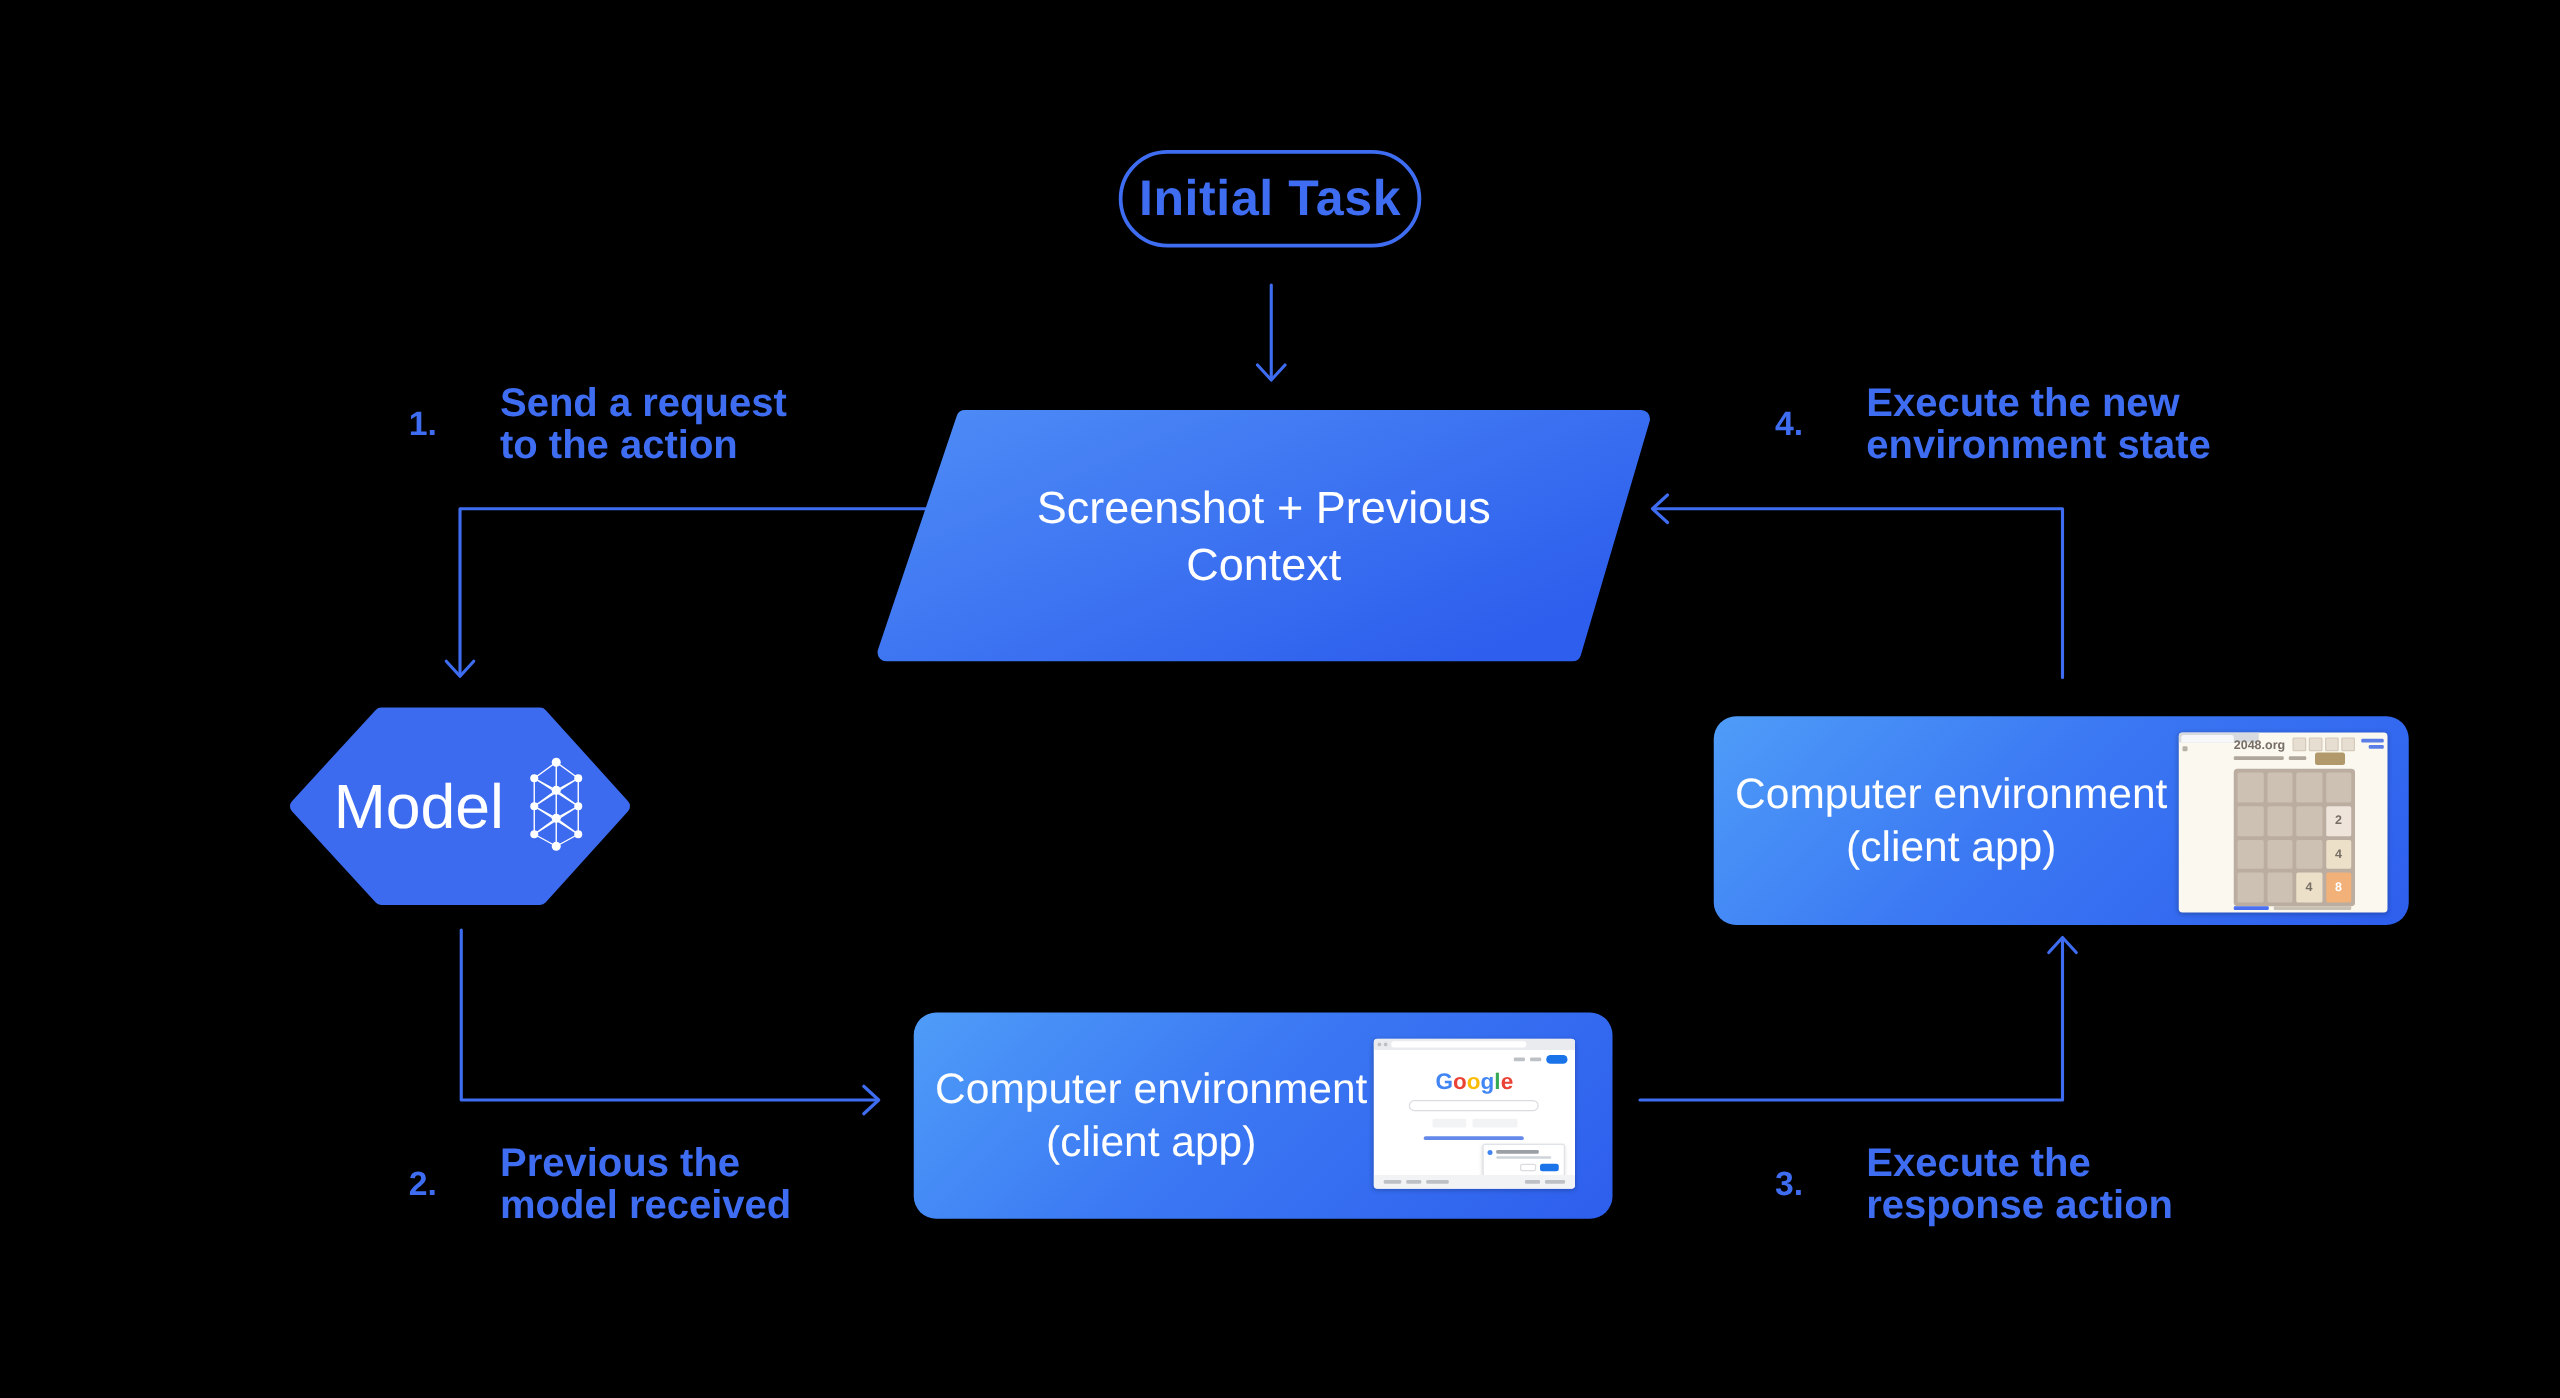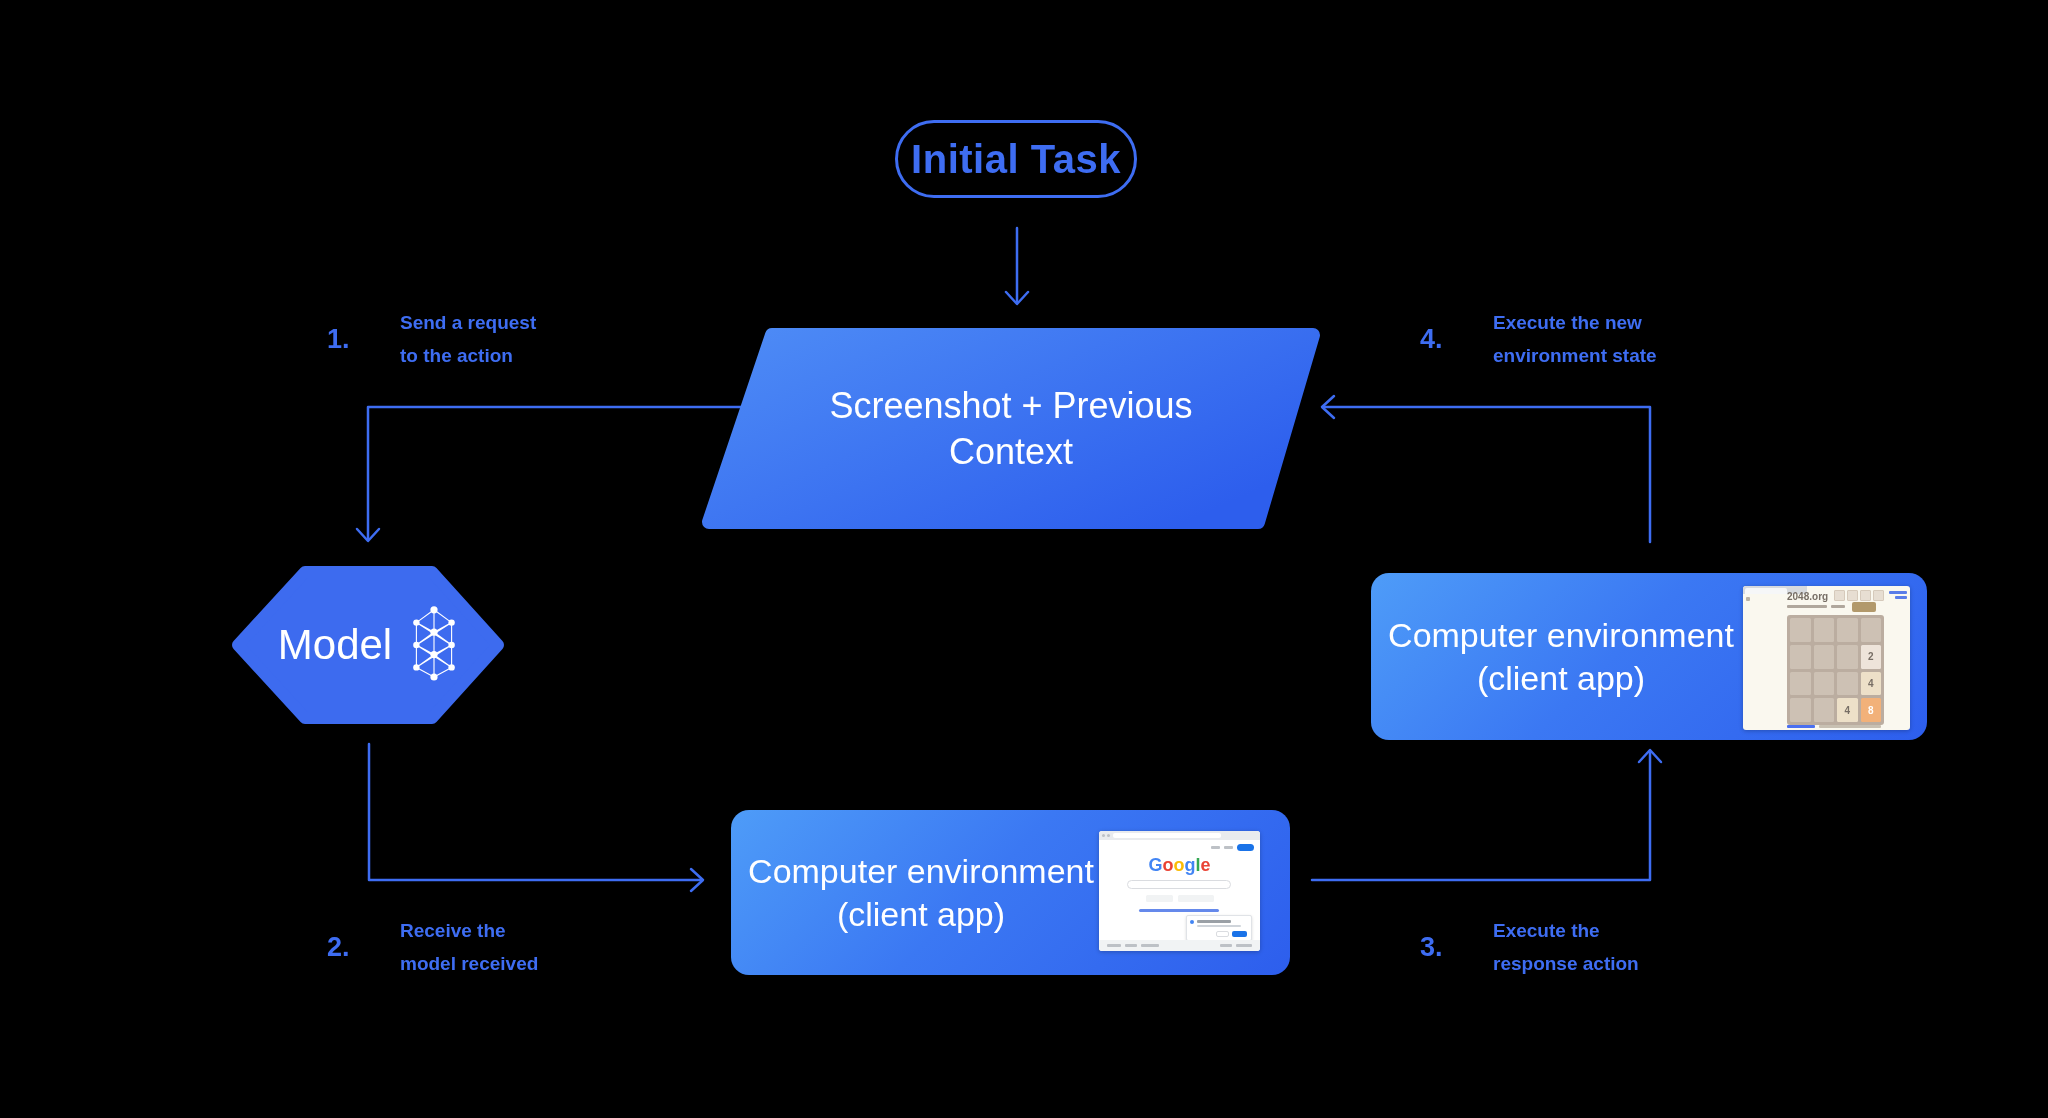--- a/index.html
+++ b/index.html
@@ -18,35 +18,35 @@
   
   .pgram-wrap{position:absolute;left:700px;top:326px;width:622px;height:206px;}
   .pgram-text{position:absolute;left:700px;top:326px;width:622px;height:206px;display:flex;
         flex-direction:column;align-items:center;justify-content:center;color:#fff;
         font-size:36px;line-height:46px;font-weight:400;text-align:center;}
 
   
   .hex-wrap{position:absolute;left:228px;top:562px;width:280px;height:166px;}
   .hex-content{position:absolute;left:228px;top:562px;width:280px;height:166px;display:flex;
         align-items:center;justify-content:center;gap:18px;color:#fff;}
-  .hex-label{font-size:42px;font-weight:400;}
+  .hex-label{font-size:50px;font-weight:400;}
 
   
   .env-box{position:absolute;border-radius:18px;
         background:linear-gradient(135deg,#4E9CF8 0%,#3B78F3 45%,#2D5EED 100%);}
   .env-bottom{left:731px;top:810px;width:559px;height:165px;}
   .env-right{left:1371px;top:573px;width:556px;height:167px;}
   .env-text{position:absolute;left:0;top:0;width:380px;height:100%;display:flex;flex-direction:column;
         align-items:center;justify-content:center;color:#fff;font-size:34px;line-height:43px;
         font-weight:400;text-align:center;}
 
   
   .step{position:absolute;display:flex;color:#3E6DF2;}
   .step .num{width:73px;font-size:27px;font-weight:700;align-self:center;}
-  .step .lines{font-size:19px;font-weight:700;line-height:33px;}
+  .step .lines{font-size:32px;font-weight:700;line-height:33px;}
   .step1{left:327px;top:306px;}
   .step2{left:327px;top:914px;}
   .step3{left:1420px;top:914px;}
   .step4{left:1420px;top:306px;}
 
   
   .gthumb{position:absolute;right:30px;top:21px;width:161px;height:120px;background:#fff;
         border-radius:3px;overflow:hidden;box-shadow:0 1px 4px rgba(0,0,0,.25);}
   .gt-titlebar{position:absolute;left:0;top:0;width:100%;height:9px;background:#e9ebee;}
   .gt-dot{position:absolute;top:3px;width:3px;height:3px;border-radius:50%;background:#bdc1c6;}
@@ -258,21 +258,21 @@
   <div class="step step1" data-name="step-1-label">
     <div class="num" data-name="step-1-number">1.</div>
     <div class="lines" data-name="step-1-text">
       <div data-name="step-1-line1">Send a request</div>
       <div data-name="step-1-line2">to the action</div>
     </div>
   </div>
   <div class="step step2" data-name="step-2-label">
     <div class="num" data-name="step-2-number">2.</div>
     <div class="lines" data-name="step-2-text">
-      <div data-name="step-2-line1">Receive the</div>
+      <div data-name="step-2-line1">Previous the</div>
       <div data-name="step-2-line2">model received</div>
     </div>
   </div>
   <div class="step step3" data-name="step-3-label">
     <div class="num" data-name="step-3-number">3.</div>
     <div class="lines" data-name="step-3-text">
       <div data-name="step-3-line1">Execute the</div>
       <div data-name="step-3-line2">response action</div>
     </div>
   </div>

